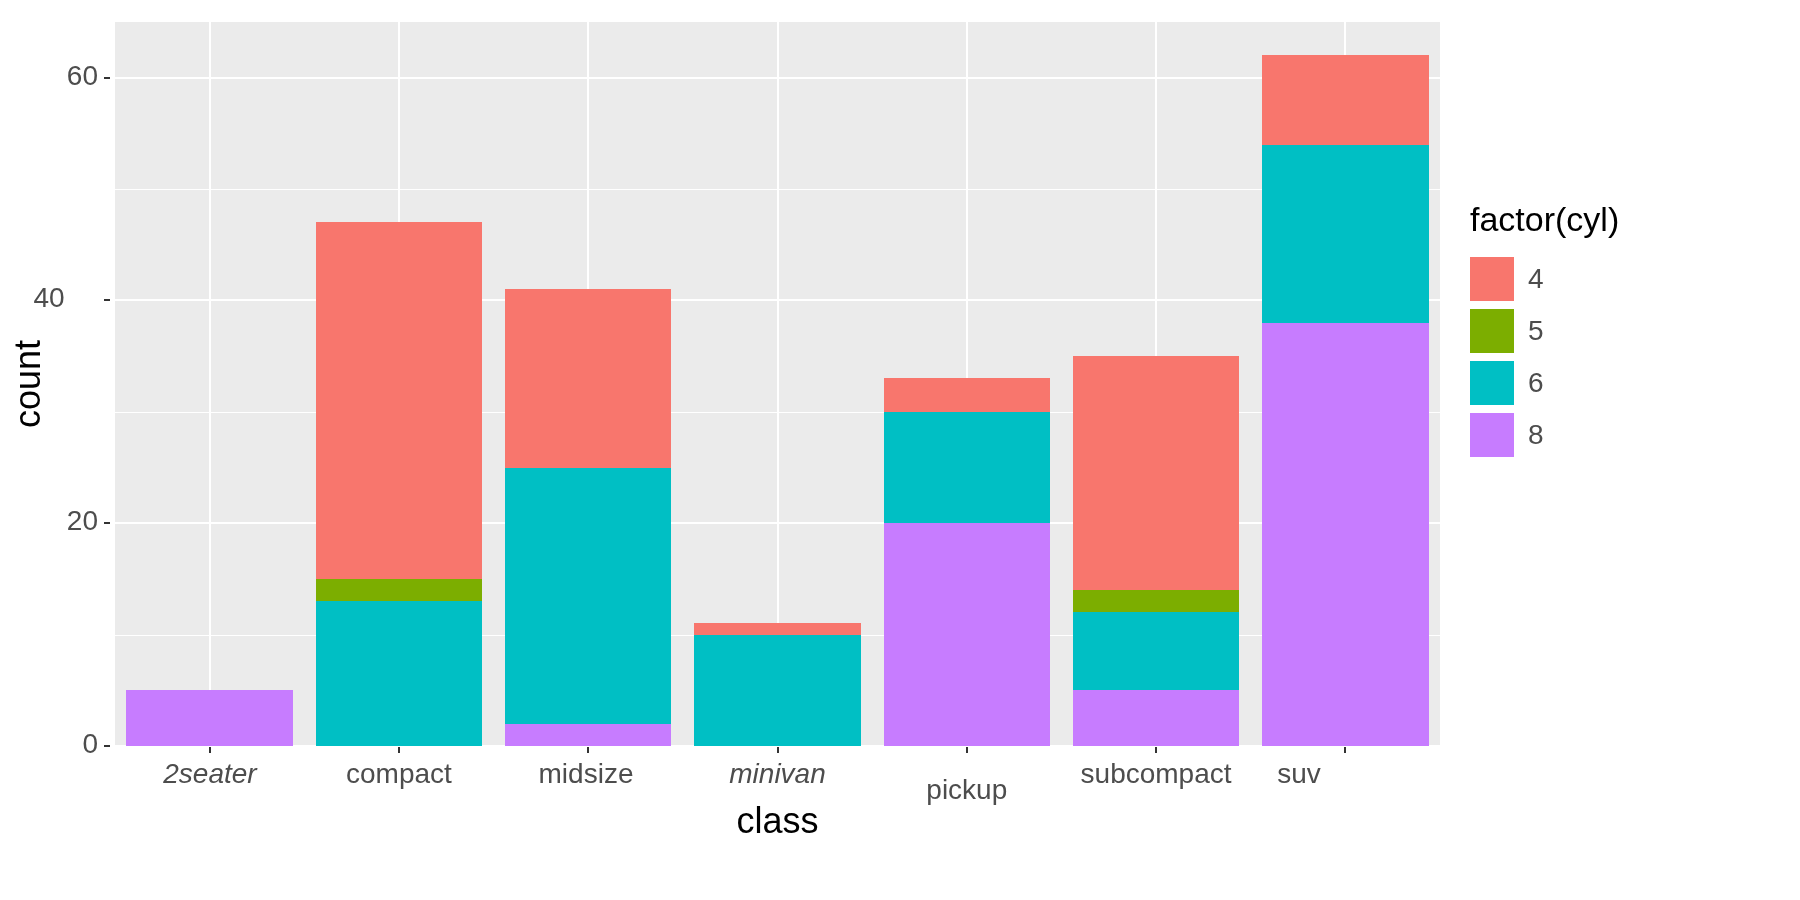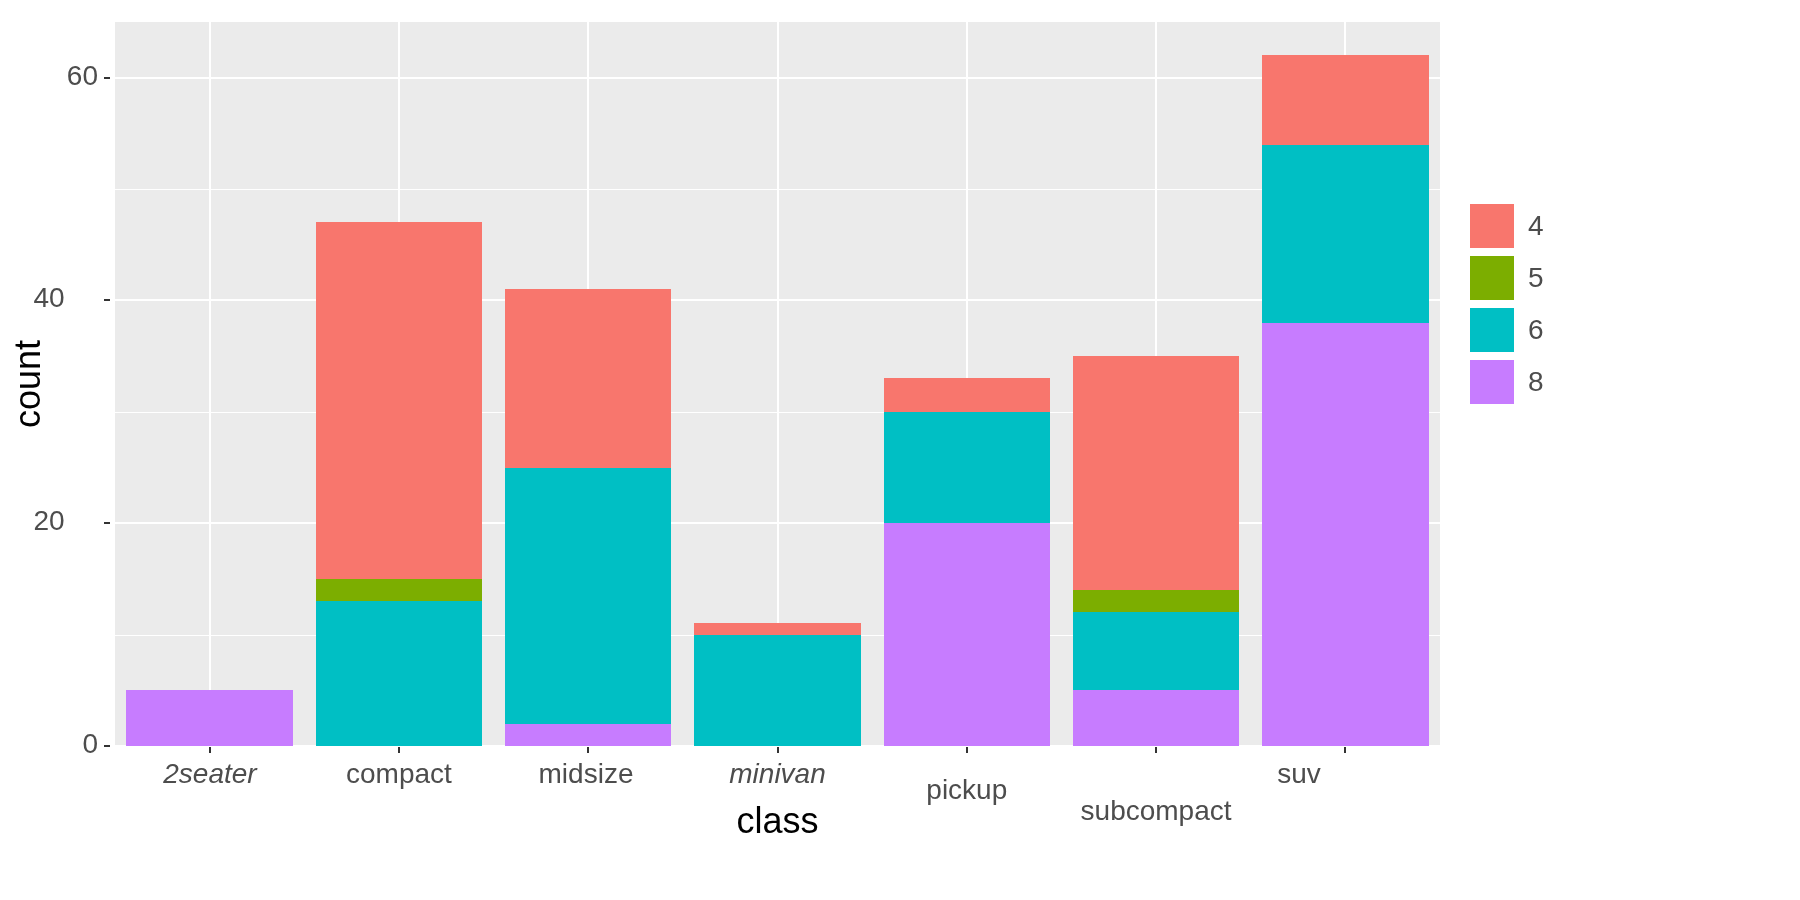--- a/index.html
+++ b/index.html
@@ -172,20 +172,21 @@
     </div>
 
   <div class="axis-title-y">
     <span>count</span>
   </div>
   <div class="axis-title-x">
     <span>class</span>
   </div>
 
   <div class="legend">
+    <div class="legend-title">factor(cyl)</div>
     <div id="legend-items">
         <div class="legend-item">
           <div class="legend-key">
             <div class="legend-swatch" style="background: rgb(248, 118, 109);"></div>
           </div>
           <div class="legend-label">4</div>
         </div>
         <div class="legend-item">
           <div class="legend-key">
             <div class="legend-swatch" style="background: rgb(124, 174, 0);"></div>
@@ -203,32 +204,32 @@
             <div class="legend-swatch" style="background: rgb(199, 124, 255);"></div>
           </div>
           <div class="legend-label">8</div>
         </div>
       </div>
   </div>
 
 <div class="tick-y" style="top: 745px;"></div>
     <div class="tick-y-label" style="top: 728px; left: 0px; width: 98px; text-align: right;">0</div>
     <div class="tick-y" style="top: 522.231px;"></div>
-    <div class="tick-y-label" style="top: 505.231px; left: 0px; width: 98px; text-align: center;">20</div>
+    <div class="tick-y-label" style="top: 505.231px; left: 0px; width: 98px; text-align: right;">20</div>
     <div class="tick-y" style="top: 299.462px;"></div>
     <div class="tick-y-label" style="top: 282.462px; left: 0px; width: 98px; text-align: center;">40</div>
     <div class="tick-y" style="top: 76.6923px;"></div>
     <div class="tick-y-label" style="top: 59.6923px; left: 0px; width: 98px; text-align: right;">60</div>
     <div class="tick-x" style="left: 208.643px;"></div>
     <div class="tick-x-label" style="left: 210px; font-style: italic;">2seater</div>
     <div class="tick-x" style="left: 397.929px;"></div>
     <div class="tick-x-label" style="left: 398.929px;">compact</div>
     <div class="tick-x" style="left: 587.214px;"></div>
     <div class="tick-x-label" style="left: 586px;">midsize</div>
     <div class="tick-x" style="left: 776.5px;"></div>
     <div class="tick-x-label" style="left: 777.5px; font-style: italic;">minivan</div>
     <div class="tick-x" style="left: 965.786px;"></div>
     <div class="tick-x-label" style="left: 966.786px; margin-top: 16px;">pickup</div>
     <div class="tick-x" style="left: 1155.07px;"></div>
-    <div class="tick-x-label" style="left: 1156.07px; margin-top: 37px;">subcompact</div>
+    <div class="tick-x-label" style="left: 1156.07px;">subcompact</div>
     <div class="tick-x" style="left: 1344.36px;"></div>
     <div class="tick-x-label" style="left: 1299px;">suv</div>
   </div>
 
 </body></html>

